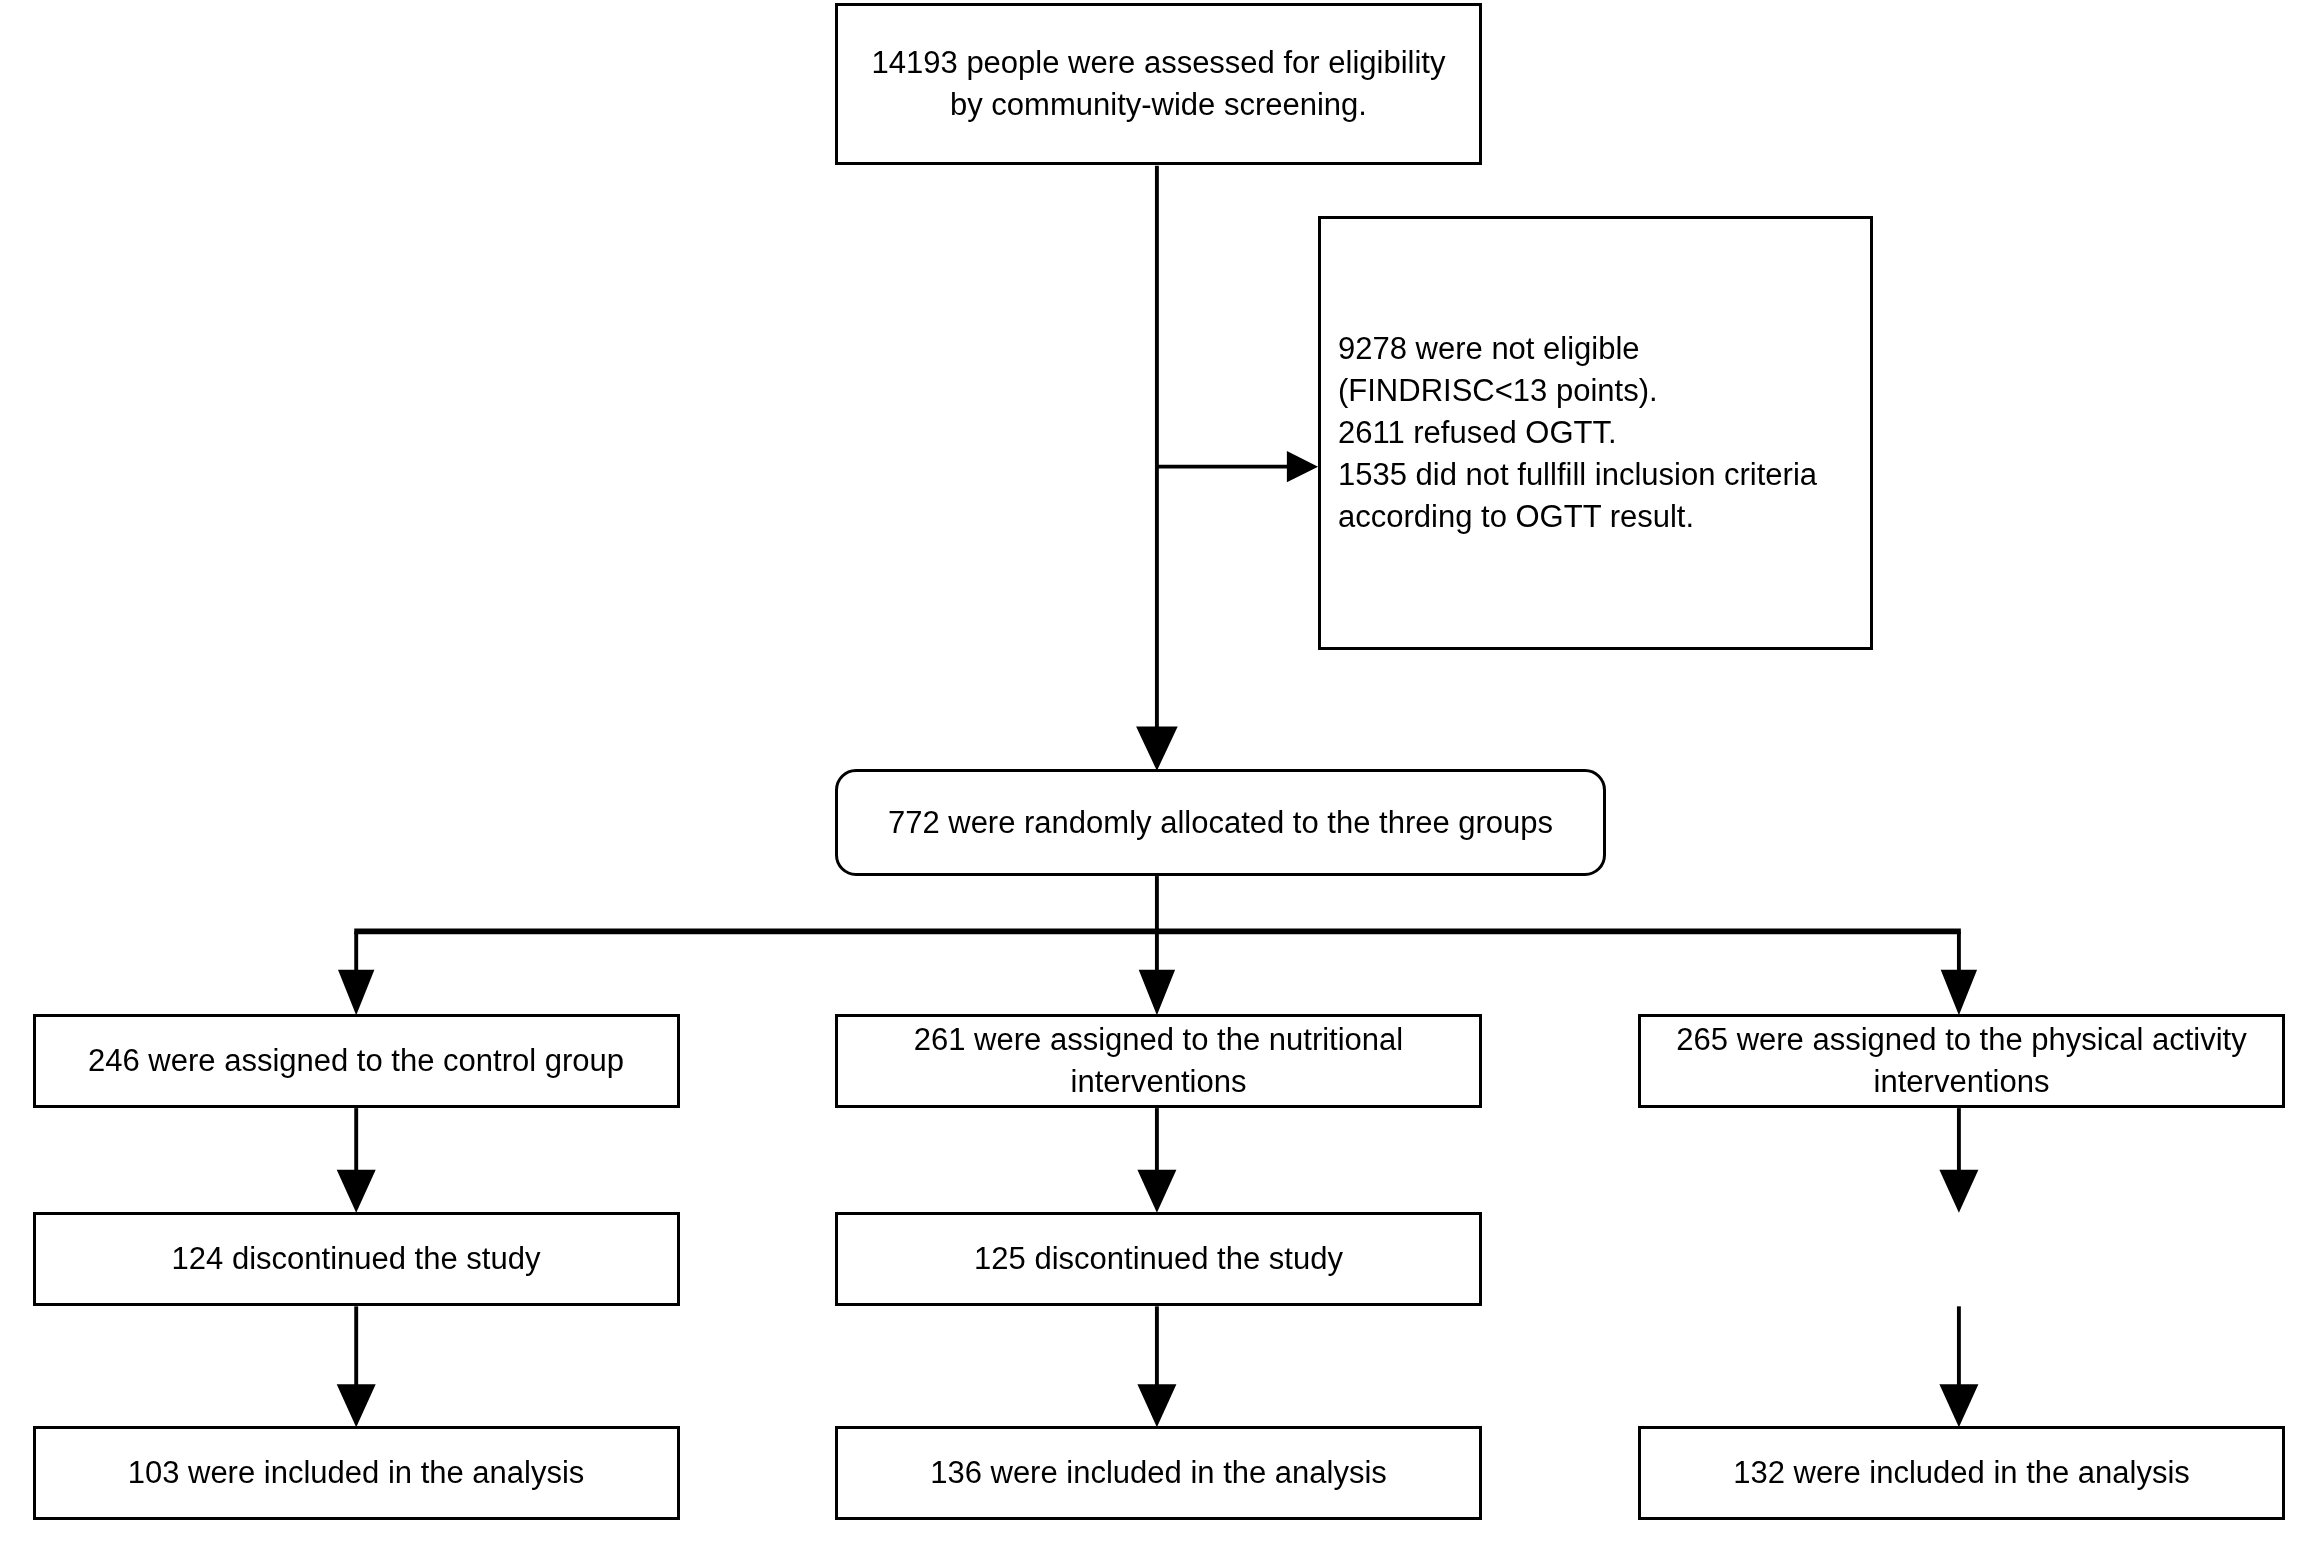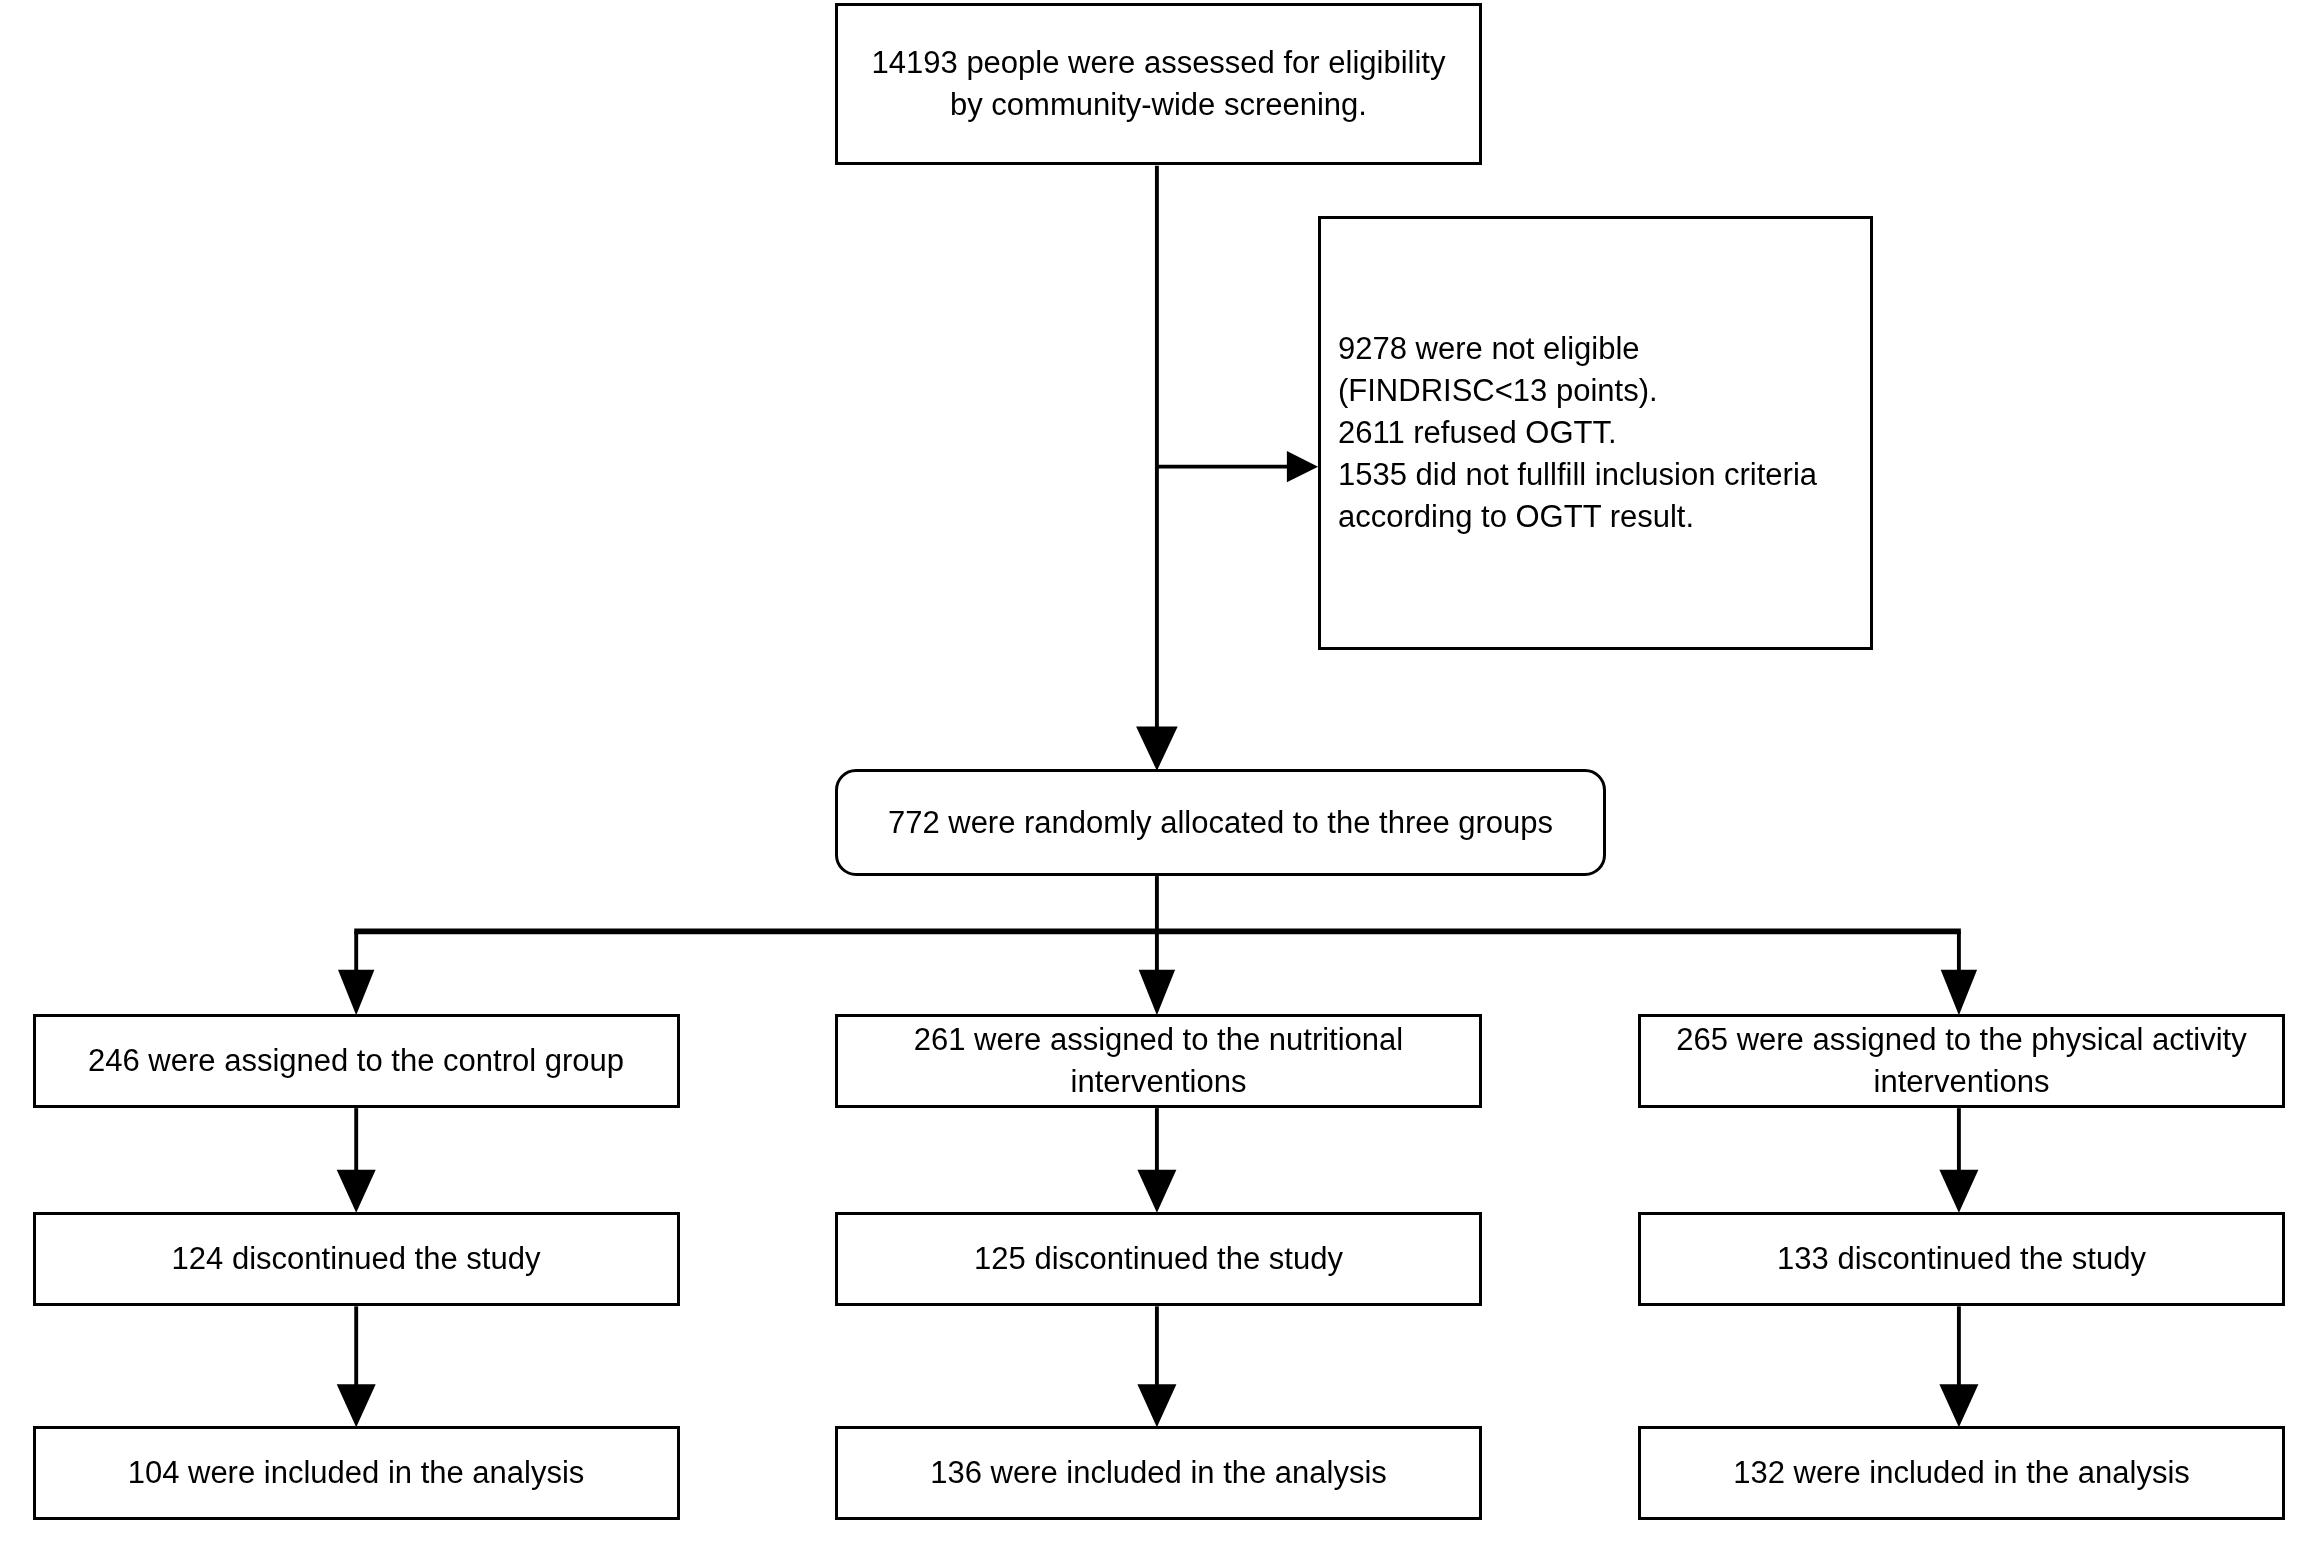--- a/index.html
+++ b/index.html
@@ -133,26 +133,23 @@
   <div class="node" id="box-alloc-phys">
     <span class="txt">265 were assigned to the physical activity interventions</span>
   </div>
 
   <div class="node" id="box-disc-control">
     <span class="txt">124 discontinued the study</span>
   </div>
   <div class="node" id="box-disc-nutri">
     <span class="txt">125 discontinued the study</span>
   </div>
-  <div class="node" id="box-disc-phys">
-    <span class="txt">133 discontinued the study</span>
-  </div>
 
   <div class="node" id="box-anal-control">
-    <span class="txt">104 were included in the analysis</span>
+    <span class="txt">103 were included in the analysis</span>
   </div>
   <div class="node" id="box-anal-nutri">
     <span class="txt">136 were included in the analysis</span>
   </div>
   <div class="node" id="box-anal-phys">
     <span class="txt">132 were included in the analysis</span>
   </div>
 
 </div>
 

